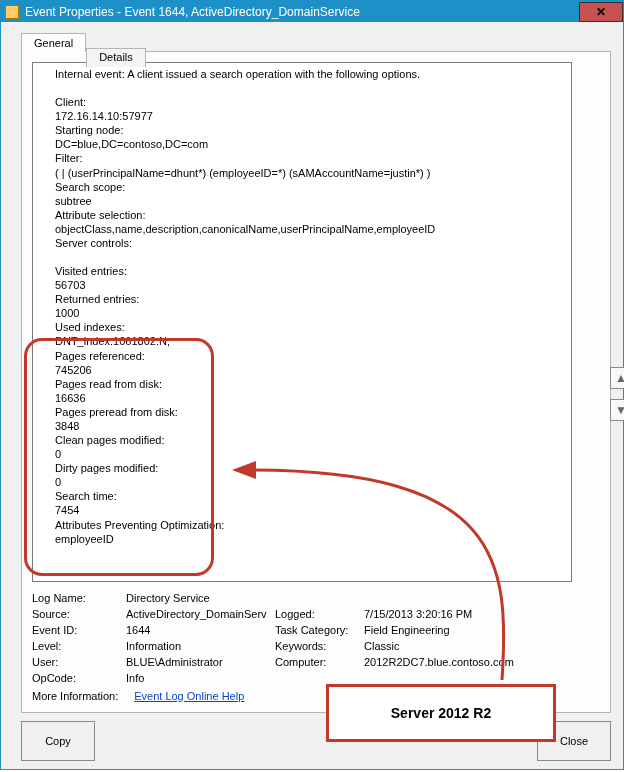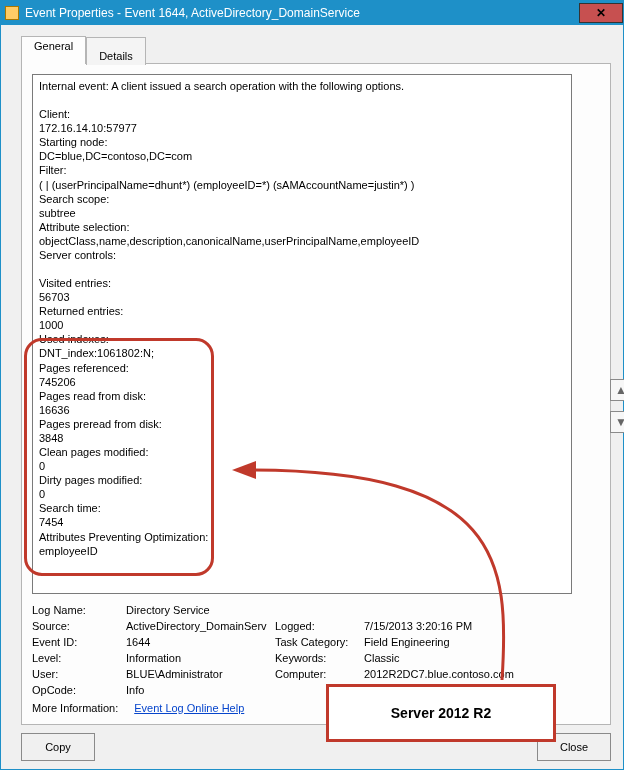--- a/index.html
+++ b/index.html
@@ -78,41 +78,41 @@
     border: 1px solid #b5b5b5;
     border-bottom: none;
     background: #fdfdfd;
     font-size: 11px;
     cursor: pointer;
     position: relative;
     top: 1px;
   }
   .tab.inactive {
     background: #f4f4f4;
-    top: 2px;
-    padding-top: 12px;
+    top: 16px;
+    padding-top: 2px;
   }
   .tabpanel {
     flex: 1;
     border: 1px solid #b5b5b5;
     background: #fdfdfd;
     padding: 10px 10px 10px 10px;
     display: flex;
     flex-direction: column;
     position: relative;
   }
   .event-text-wrap {
     position: relative;
     flex: 0 0 auto;
   }
   .event-text {
     width: 540px;
     height: 520px;
     border: 1px solid var(--field-border);
-    padding: 4px 6px;
+    padding: 4px 22px;
     font-size: 11px;
     line-height: 1.28;
     background: #fff;
     white-space: pre-line;
     overflow: hidden;
   }
   .nav-arrows {
     position: absolute;
     right: -32px;
     top: 305px;
@@ -146,21 +146,21 @@
     gap: 16px;
     margin-top: 2px;
   }
   .button-row {
     display: flex;
     justify-content: space-between;
     padding-top: 8px;
   }
   button.winbtn {
     min-width: 74px;
-    height: 28px;
+    height: 40px;
     font-family: inherit;
     font-size: 11px;
     background: #f0f0f0;
     border: 1px solid #8a8a8a;
     cursor: pointer;
     padding: 0 14px;
   }
   
   .annot-box {
     position: absolute;

